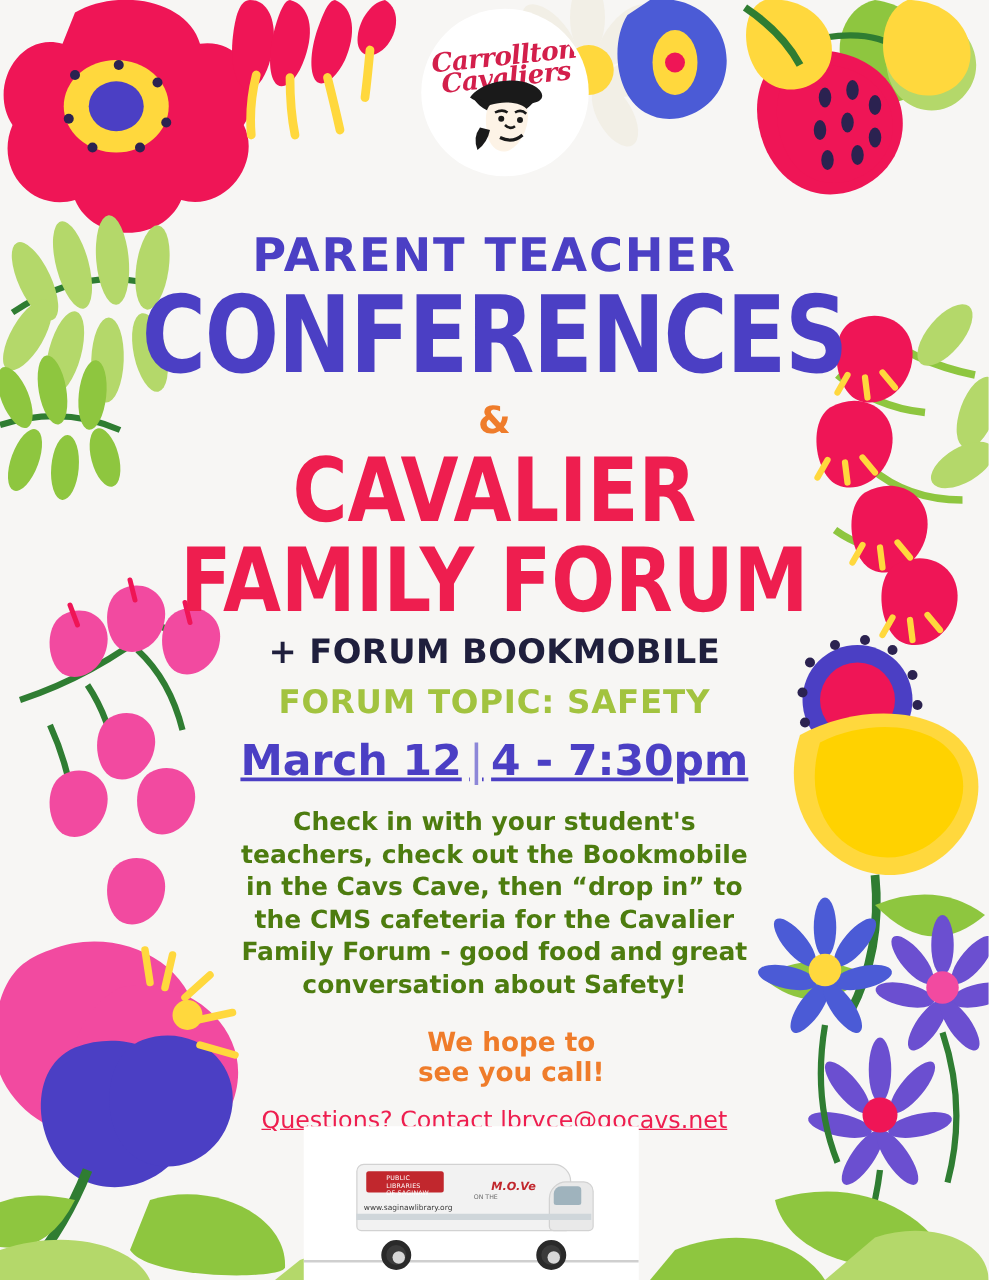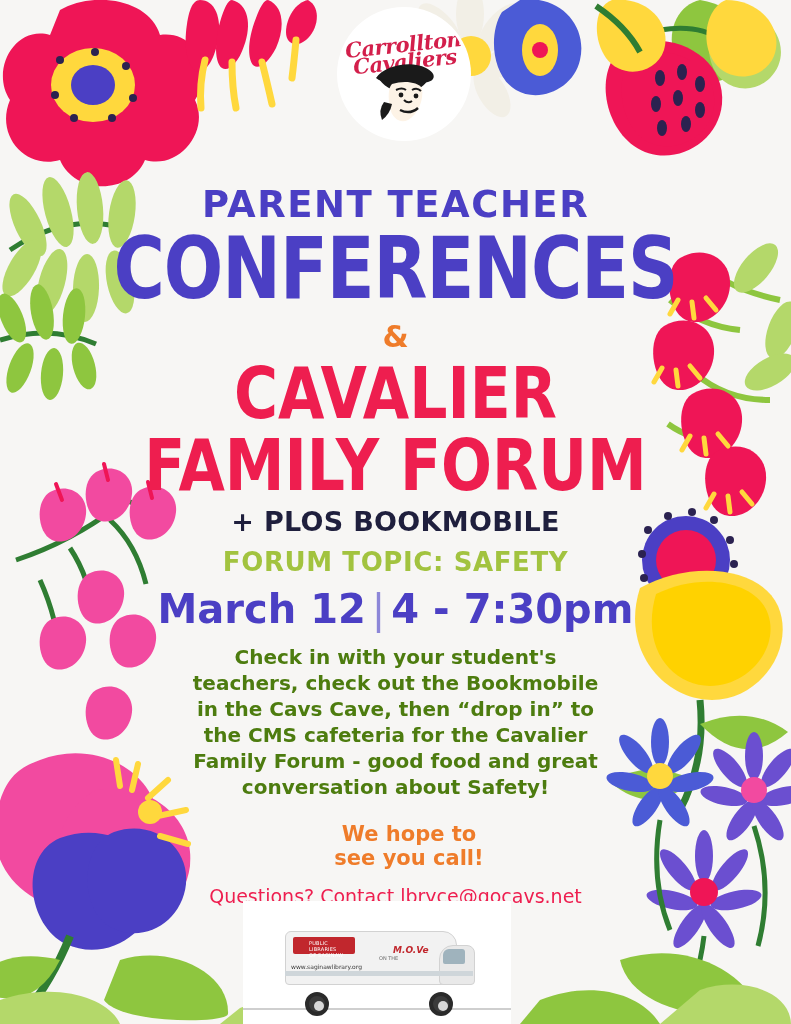--- a/index.html
+++ b/index.html
@@ -130,23 +130,24 @@
     font-weight: bold;
     font-size: 26px;
     letter-spacing: 0.6px;
     color: #a2c33f;
     line-height: 28px;
   }
   .t-date {
     margin-top: 14px;
     font-family: "DejaVu Sans", sans-serif;
     font-weight: bold;
-    font-size: 40px;
+    font-size: 34px;
     color: #4b3fc4;
     line-height: 38px;
+    text-decoration: underline;
   }
   .t-date .sep {
     color: #8d87d8;
     font-weight: normal;
     padding: 0 6px;
   }
   .t-body {
     margin: 16px auto 0;
     width: 430px;
     font-family: "DejaVu Sans", sans-serif;
@@ -163,20 +164,21 @@
     color: #ef7c2a;
     line-height: 24px;
     padding-left: 27px;
   }
   .t-questions {
     margin-top: 14px;
     font-family: "DejaVu Sans", sans-serif;
     font-size: 19px;
     color: #ee1e4f;
     line-height: 24px;
+    text-decoration: underline;
   }
   
   .bookmobile {
     position: absolute;
     left: 243px;
     top: 901px;
     width: 268px;
     height: 123px;
     background: #ffffff;
     z-index: 16;
@@ -557,21 +559,21 @@
       <path d="M14 46 q-6 8 -2 18 q8 -6 10 -16 Z" fill="#1a1a1a"></path>
     </svg>
   </div>
 
   <div class="content">
     <div class="t-parent-teacher">PARENT TEACHER</div>
     <div class="t-conferences">CONFERENCES</div>
     <div class="t-amp">&amp;</div>
     <div class="t-cavalier">CAVALIER</div>
     <div class="t-family-forum">FAMILY FORUM</div>
-    <div class="t-plos">+ PLOS BOOKMOBILE</div>
+    <div class="t-plos">+ FORUM BOOKMOBILE</div>
     <div class="t-topic">FORUM TOPIC: SAFETY</div>
     <div class="t-date">
       <span>March 12</span><span class="sep">|</span><span>4 - 7:30pm</span>
     </div>
     <div class="t-body">Check in with your student's teachers, check out the Bookmobile in the Cavs Cave, then “drop in” to the CMS cafeteria for the Cavalier Family Forum - good food and great conversation about Safety!</div>
     <div class="t-hope">
       <span>We hope to</span><br>
       <span>see you call!</span>
     </div>
     <div class="t-questions">

